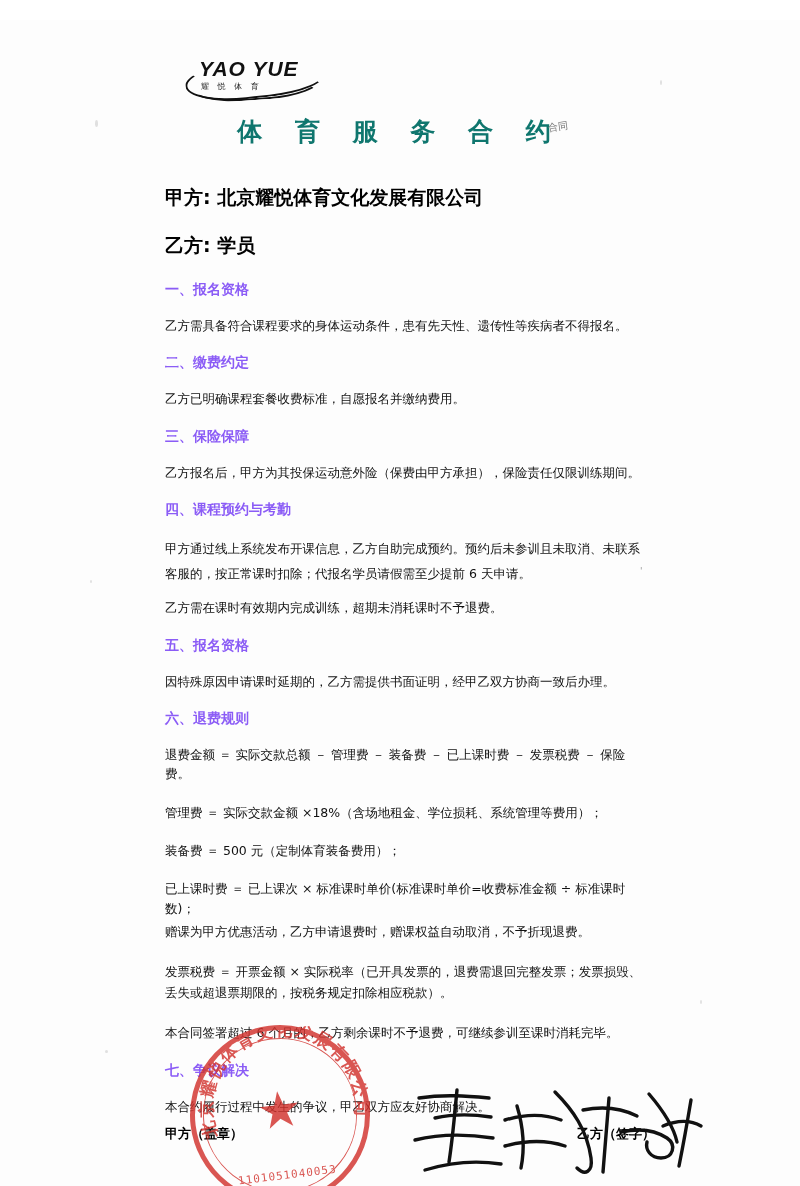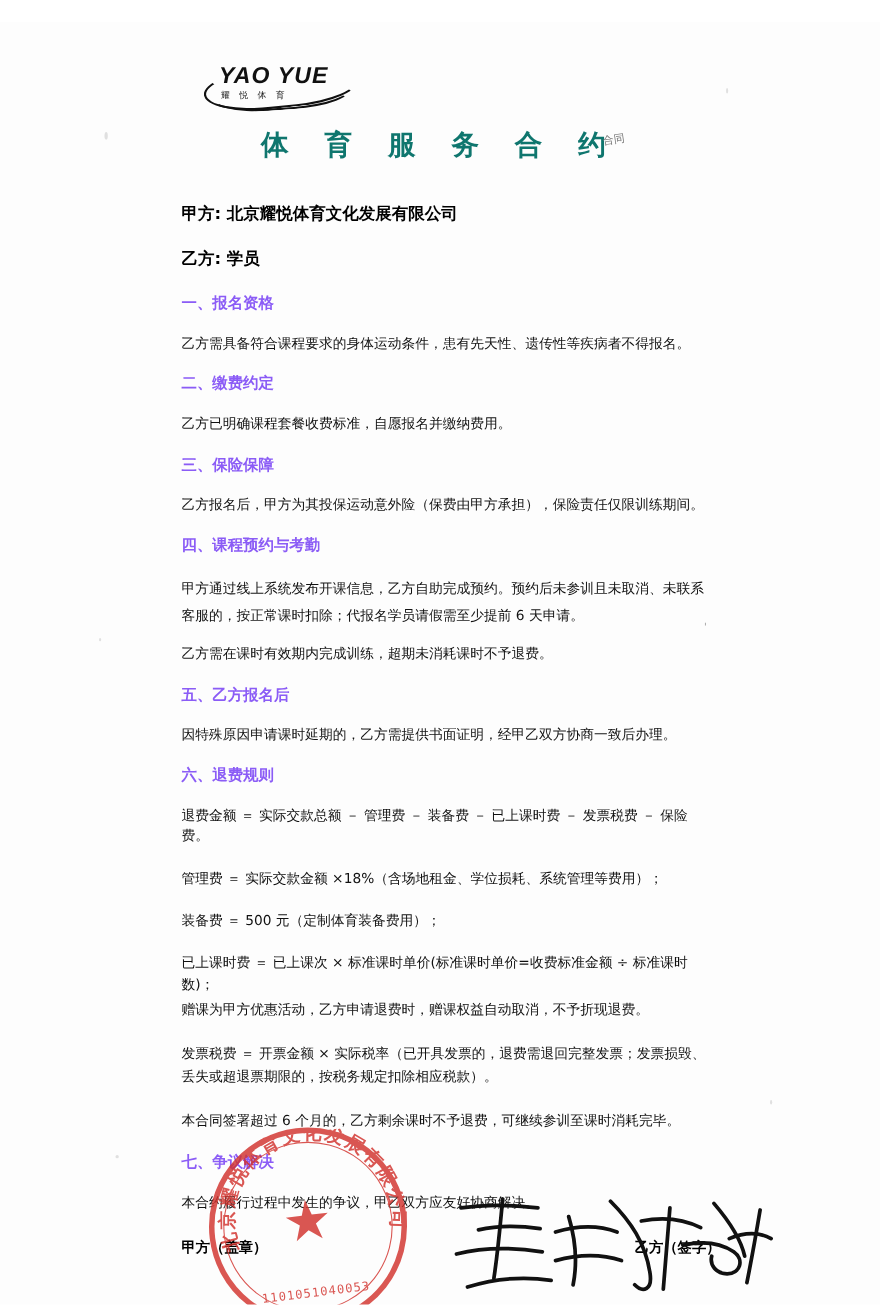--- a/index.html
+++ b/index.html
@@ -103,21 +103,21 @@
   }
 
   
   .body-area {
     position: absolute;
     left: 165px;
     top: 165px;
     width: 485px;
   }
   .party {
-    font-size: 15px;
+    font-size: 19px;
     font-weight: bold;
     margin: 0 0 22px 0;
     color: #000;
   }
   .sec-head {
     font-size: 14px;
     font-weight: bold;
     margin: 0 0 17px 0;
     color: #8b5cf6;
   }
@@ -261,21 +261,21 @@
     <div class="sec-head">二、缴费约定</div>
     <div class="para">乙方已明确课程套餐收费标准，自愿报名并缴纳费用。</div>
 
     <div class="sec-head">三、保险保障</div>
     <div class="para">乙方报名后，甲方为其投保运动意外险（保费由甲方承担），保险责任仅限训练期间。</div>
 
     <div class="sec-head">四、课程预约与考勤</div>
     <div class="para two-line">甲方通过线上系统发布开课信息，乙方自助完成预约。预约后未参训且未取消、未联系客服的，按正常课时扣除；代报名学员请假需至少提前 6 天申请。</div>
     <div class="para">乙方需在课时有效期内完成训练，超期未消耗课时不予退费。</div>
 
-    <div class="sec-head">五、乙方报名后</div>
+    <div class="sec-head">五、报名资格</div>
     <div class="para">因特殊原因申请课时延期的，乙方需提供书面证明，经甲乙双方协商一致后办理。</div>
 
     <div class="sec-head">六、退费规则</div>
     <div class="para">退费金额 ＝ 实际交款总额 － 管理费 － 装备费 － 已上课时费 － 发票税费 － 保险费。</div>
     <div class="para">管理费 ＝ 实际交款金额 ×18%（含场地租金、学位损耗、系统管理等费用）；</div>
     <div class="para">装备费 ＝ 500 元（定制体育装备费用）；</div>
     <div class="para stack">已上课时费 ＝ 已上课次 × 标准课时单价(标准课时单价=收费标准金额 ÷ 标准课时数)；</div>
     <div class="para">赠课为甲方优惠活动，乙方申请退费时，赠课权益自动取消，不予折现退费。</div>
     <div class="para stack2">发票税费 ＝ 开票金额 × 实际税率（已开具发票的，退费需退回完整发票；发票损毁、丢失或超退票期限的，按税务规定扣除相应税款）。</div>
     <div class="para">本合同签署超过 6 个月的，乙方剩余课时不予退费，可继续参训至课时消耗完毕。</div>

